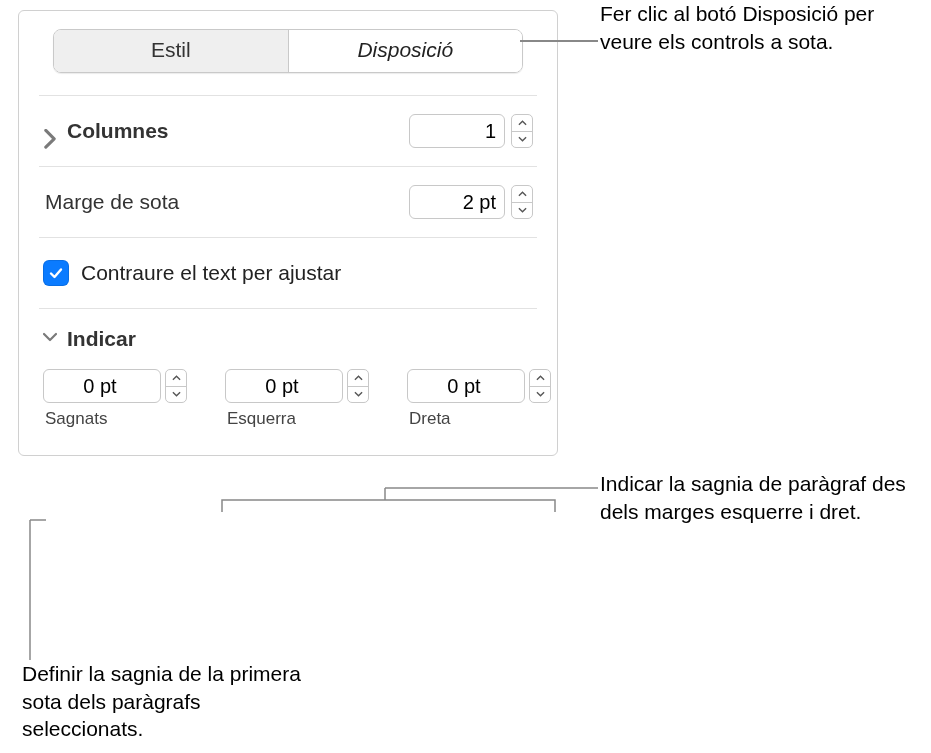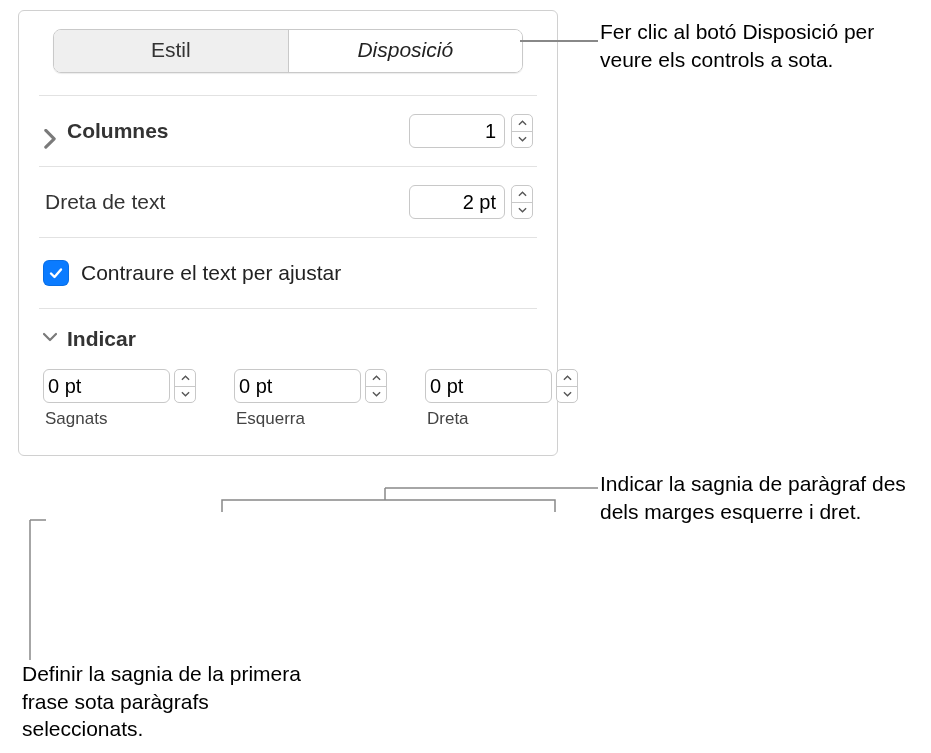--- a/index.html
+++ b/index.html
@@ -151,26 +151,26 @@
   .indent-col { display:flex; flex-direction:column; gap:6px; }
   .indent-lbl {
     font-size: 17px;
     color: #444;
     padding-left: 2px;
   }
   .indent-stepper {
     display:flex; align-items:center; gap:4px;
   }
   .indent-input {
-    width: 127px;
+    width: 118px;
     height: 34px;
     border:1px solid #c8c8c8;
     border-radius: 6px;
     font-size: 20px;
-    text-align: left;
+    text-align: center;
     padding: 2px 8px 2px 4px;
     font-family: inherit;
     background:#fff;
   }
   
   .callout {
     position: absolute;
     font-size: 21px;
     color: #000;
     line-height: 1.32;
@@ -222,21 +222,21 @@
             </svg>
           </div>
       </div>
     </div>
   </div>
 
   <hr class="hr">
 
   <div class="row">
     <div class="row-label" style="font-weight:400; padding-left:2px">
-      <span>Dreta de text</span>
+      <span>Marge de sota</span>
     </div>
     <div class="stepper">
       <input class="stepin" value="2 pt" style="">
       <div class="spinner">
         <div>
             <svg viewBox="0 0 10 6">
               <path d="M1 5 L5 1 L9 5" stroke="#555" stroke-width="1.5" fill="none"></path>
             </svg>
           </div>
         <div>
@@ -325,27 +325,27 @@
               </svg>
             </div>
         </div>
       </div>
       <span class="indent-lbl">Dreta</span>
     </div>
   </div>
 
 </div>
 
-<div class="callout" style="left:600px; top:18px; width:310px">Fer clic al botó Disposició per veure els controls a sota.</div>
+<div class="callout" style="left:600px; top:0; width:310px">Fer clic al botó Disposició per veure els controls a sota.</div>
 <div class="line" style="left:520px; top:40px; width:78px; height:1.5px"></div>
 
 <div class="callout" style="left:600px; top:470px; width:320px">Indicar la sagnia de paràgraf des dels marges esquerre i dret.</div>
 <svg class="svgline" style="left:200px; top:488px; width:400px; height:60px">
   <path d="M22 24 L22 12 L355 12 L355 24"></path>
   <path d="M185 12 L185 0"></path>
   <path d="M185 0 L398 0"></path>
 </svg>
 
-<div class="callout" style="left:22px; top:660px; width:280px">Definir la sagnia de la primera frase sota paràgrafs seleccionats.</div>
+<div class="callout" style="left:22px; top:660px; width:280px">Definir la sagnia de la primera sota dels paràgrafs seleccionats.</div>
 <svg class="svgline" style="left:20px; top:520px; width:60px; height:140px">
   <path d="M10 0 L10 140"></path>
   <path d="M10 0 L26 0"></path>
 </svg>
 
 </body></html>

